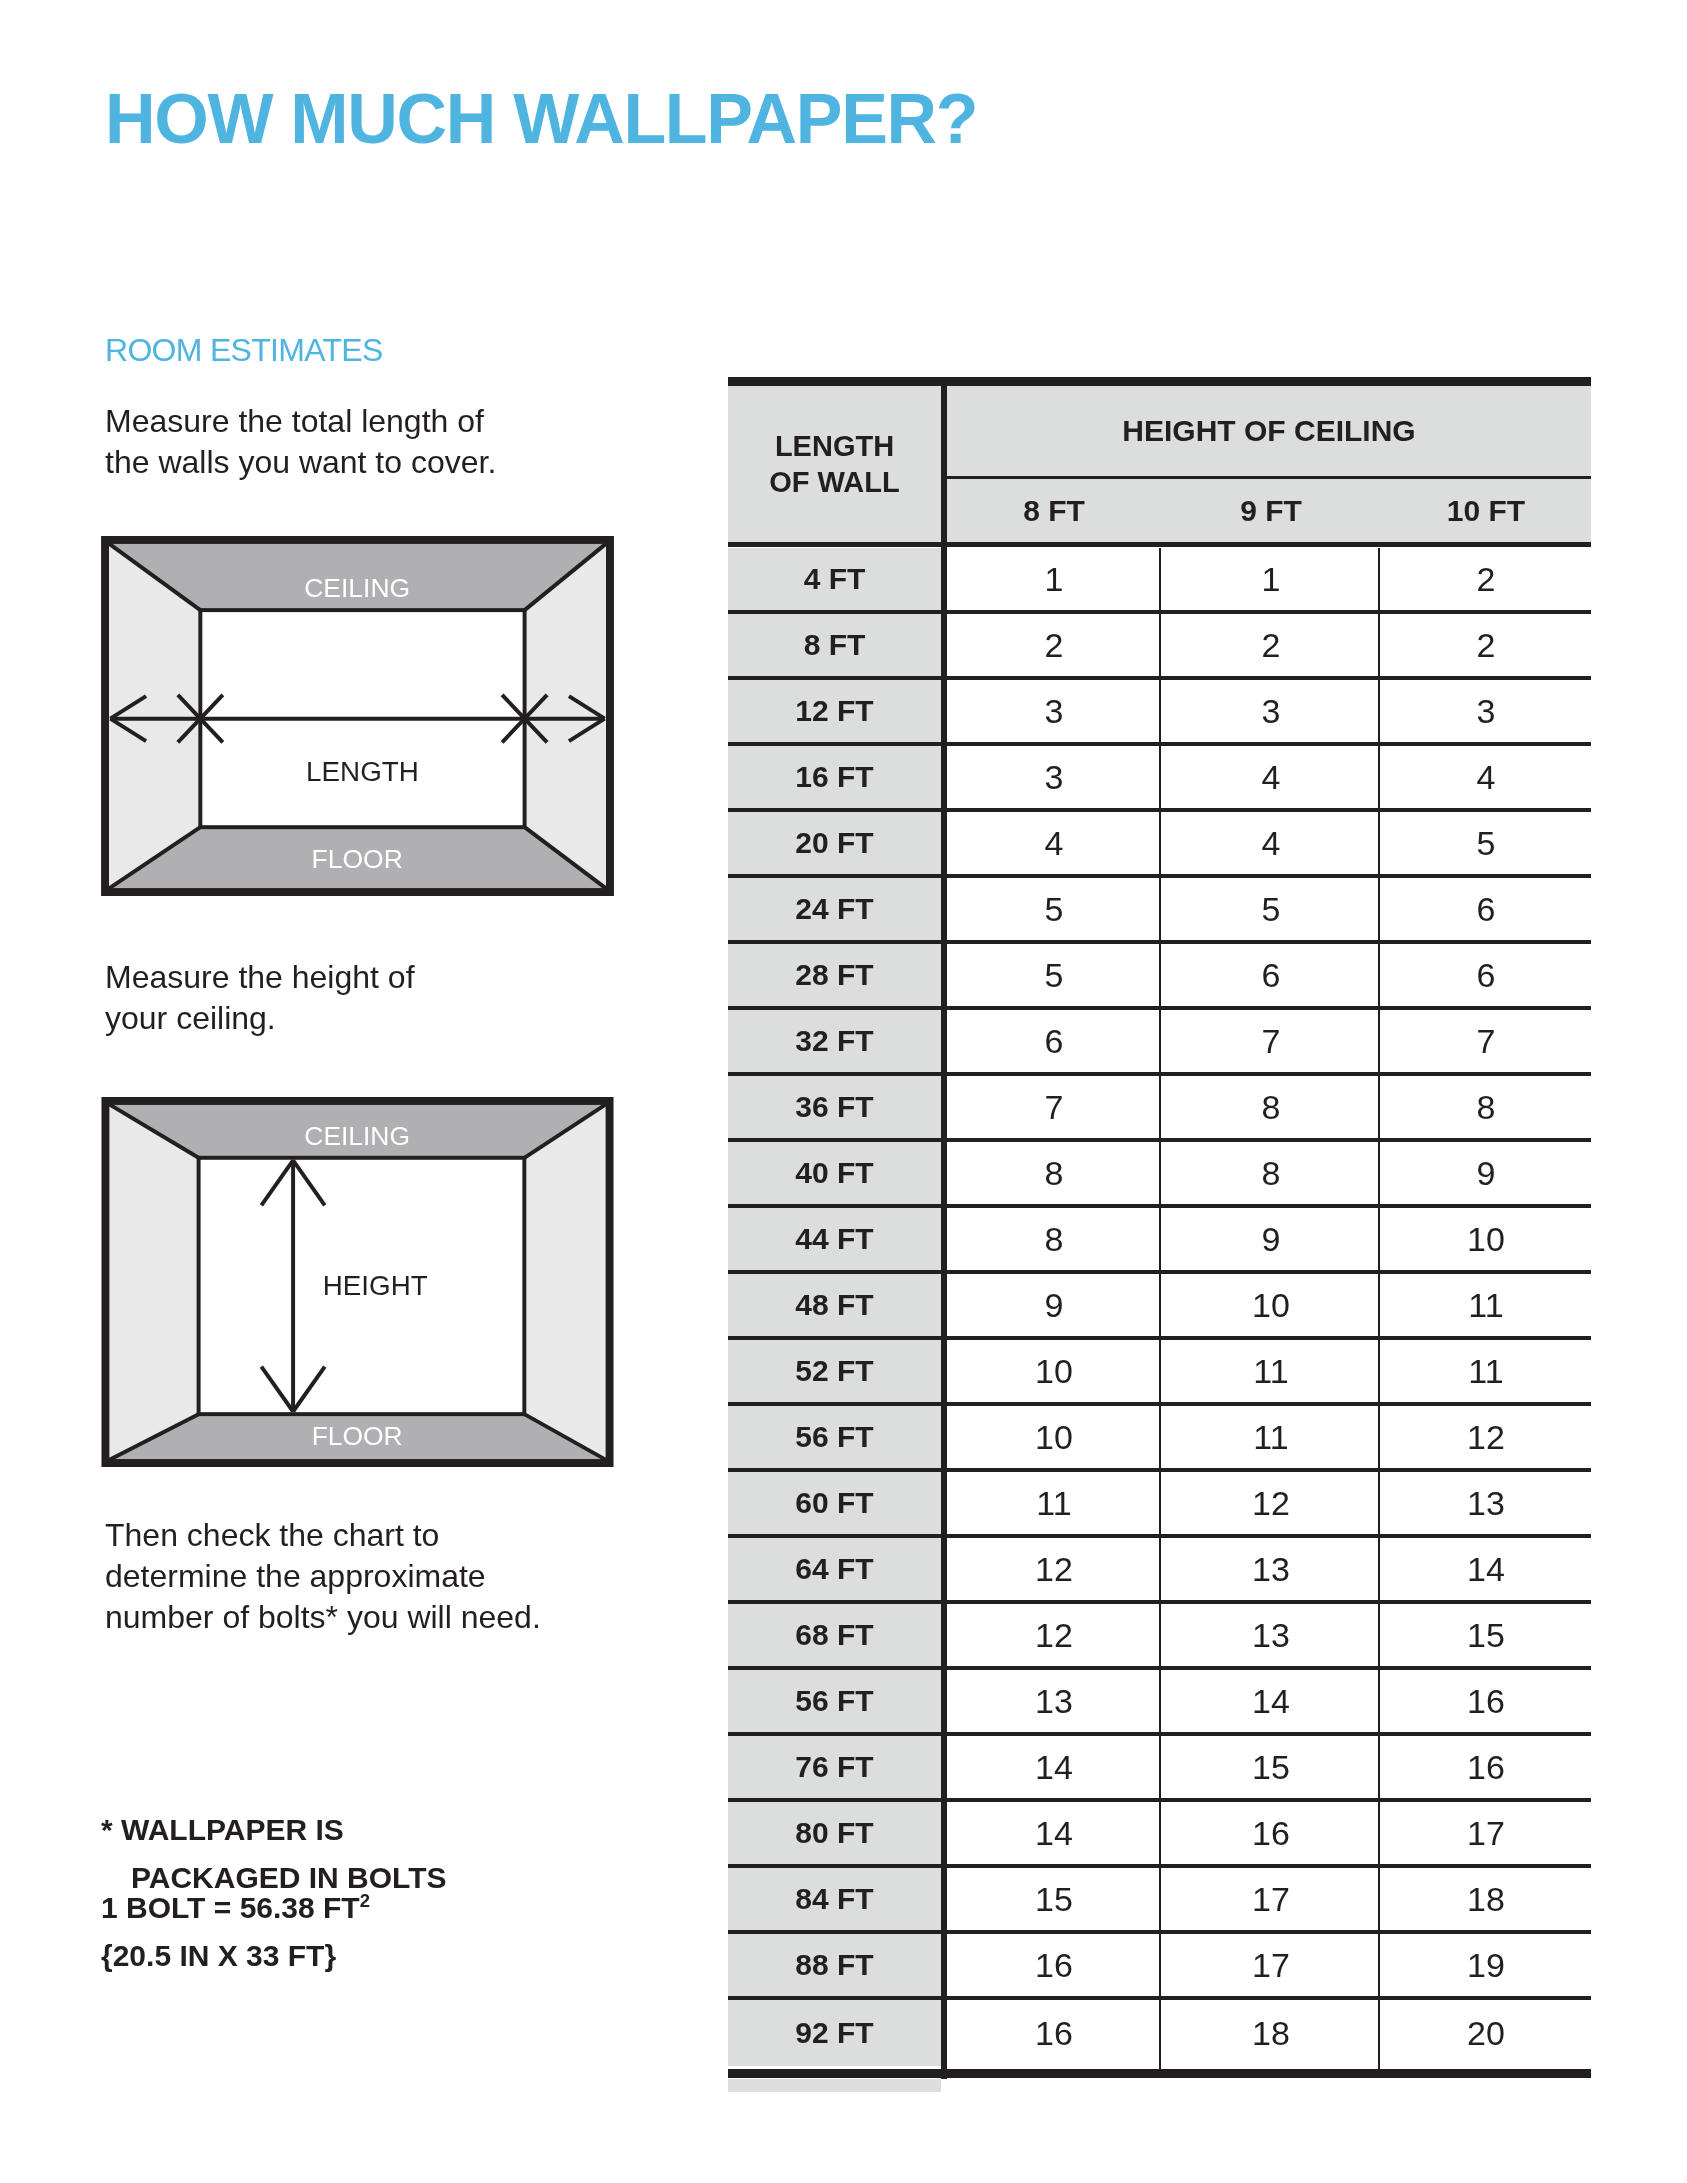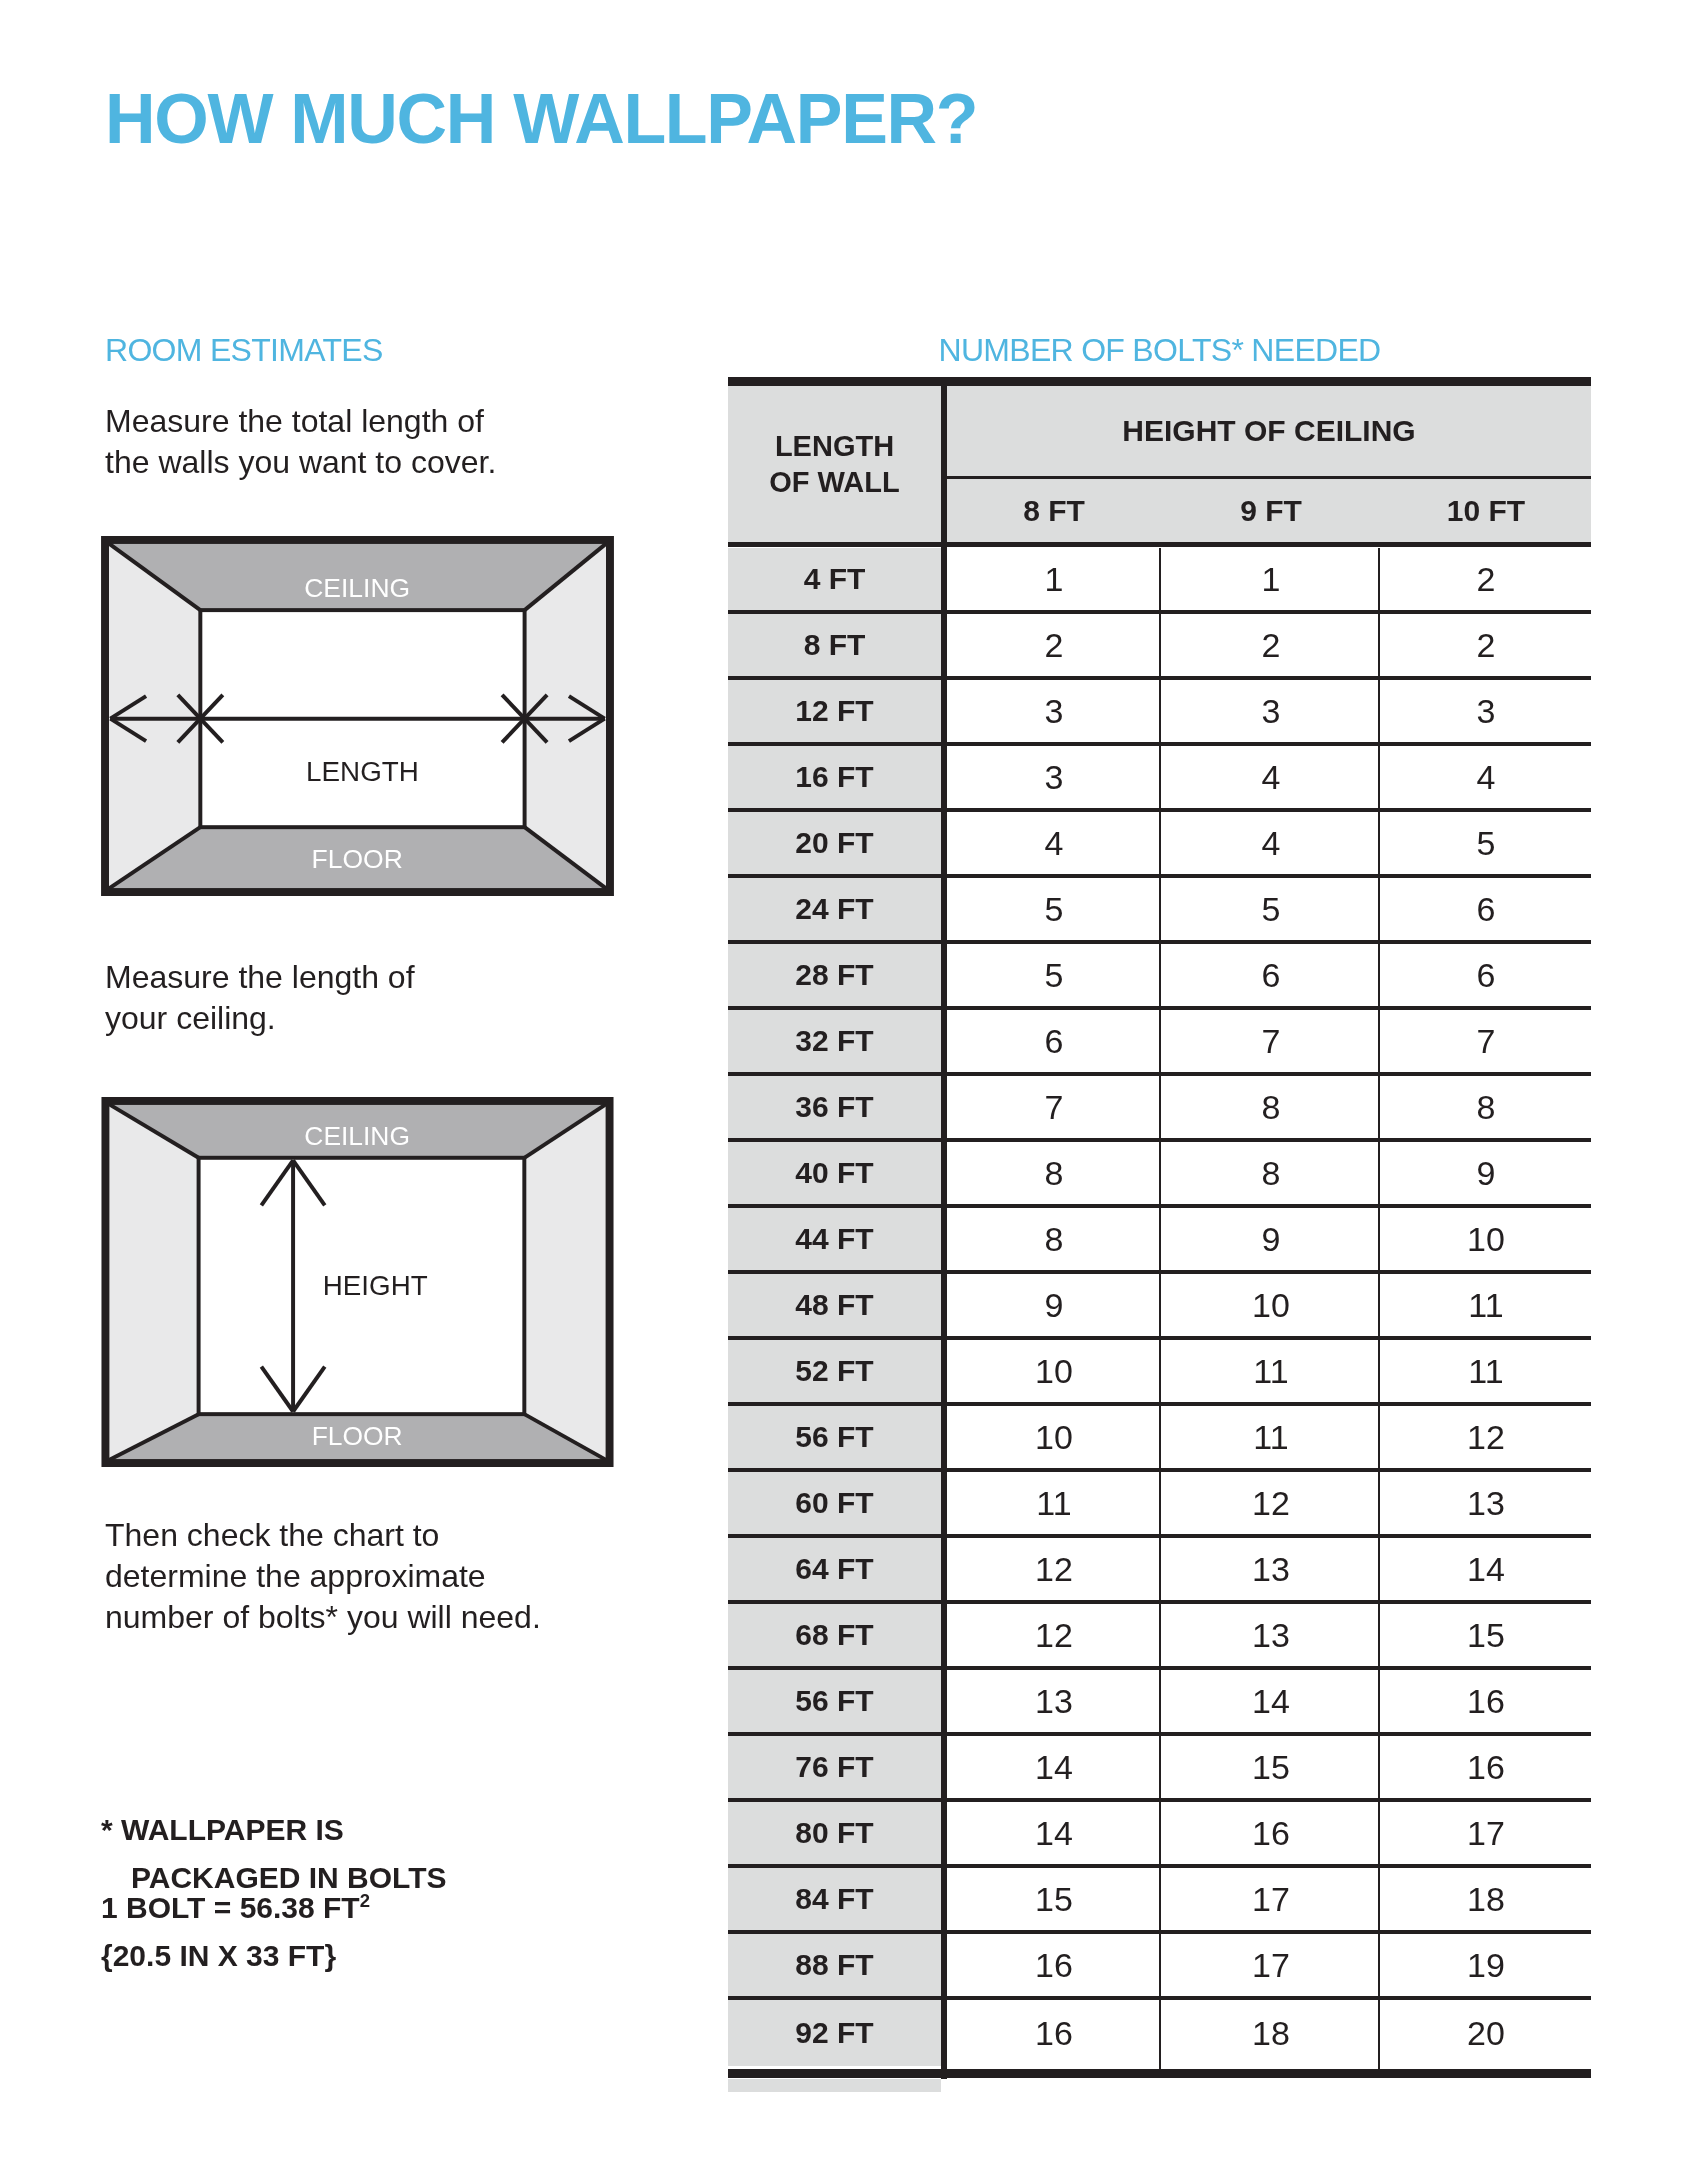--- a/index.html
+++ b/index.html
@@ -103,21 +103,21 @@
         <line x1="761" y1="276" x2="707" y2="310"></line>
       <line x1="116" y1="240" x2="184" y2="312"></line>
         <line x1="116" y1="312" x2="184" y2="240"></line>
       <line x1="606" y1="240" x2="674" y2="312"></line>
         <line x1="606" y1="312" x2="674" y2="240"></line>
     </g>
     <text class="diag-dark-label" x="395" y="370" text-anchor="middle">LENGTH</text>
   </svg>
 
   <div class="abs para" id="step2">
-    <div>Measure the length of</div>
+    <div>Measure the height of</div>
     <div>your ceiling.</div>
   </div>
 
   <svg class="abs diagram" id="diagram2" width="513" height="370" viewBox="0 0 775 560">
     <polygon points="10,10 147,92 147,480 10,550" fill="var(--side_wall_gray)"></polygon>
     <polygon points="765,10 640,92 640,480 765,550" fill="var(--side_wall_gray)"></polygon>
     <polygon points="10,10 765,10 640,92 147,92" fill="var(--ceiling_gray)"></polygon>
     <polygon points="10,550 765,550 640,480 147,480" fill="var(--ceiling_gray)"></polygon>
     <rect x="147" y="92" width="493" height="388" fill="#ffffff" stroke="var(--ink)" stroke-width="6"></rect>
     <line x1="10" y1="10" x2="147" y2="92" stroke="var(--ink)" stroke-width="6"></line>
@@ -146,21 +146,20 @@
   <div class="abs footnote" id="footnote">
     <div>* WALLPAPER IS</div>
     <div class="indent">PACKAGED IN BOLTS</div>
   </div>
 
   <div class="abs footnote" id="boltspec">
     <div><span>1 BOLT = 56.38 FT</span><sup>2</sup></div>
     <div>{20.5 IN X 33 FT}</div>
   </div>
 
-  <div class="abs section-title" id="bolts-needed-title">NUMBER OF BOLTS* NEEDED</div>
 
   <div class="abs" id="table-wrap">
     <div class="abs topbar"></div>
     <div class="abs thead"></div>
 
     <div class="abs thead-left">
       <div>LENGTH</div>
       <div>OF WALL</div>
     </div>
 

